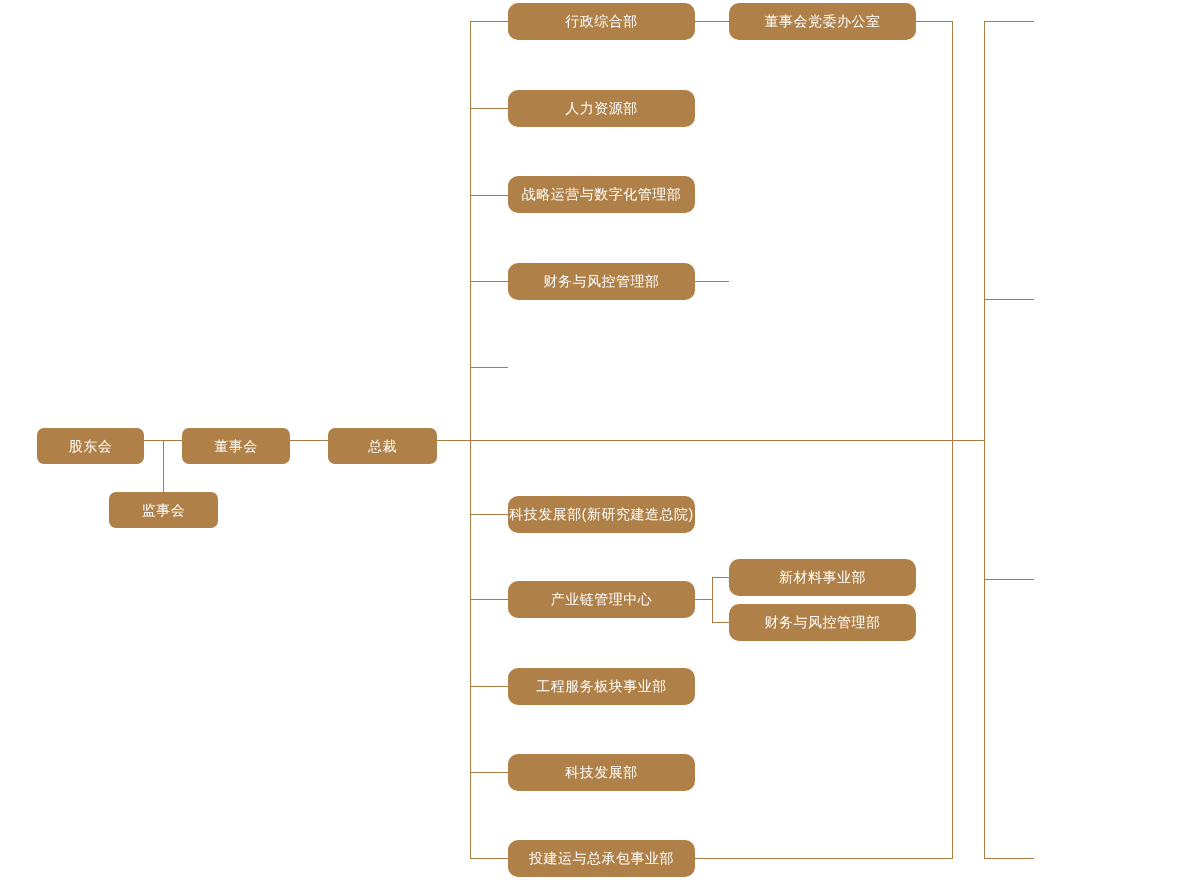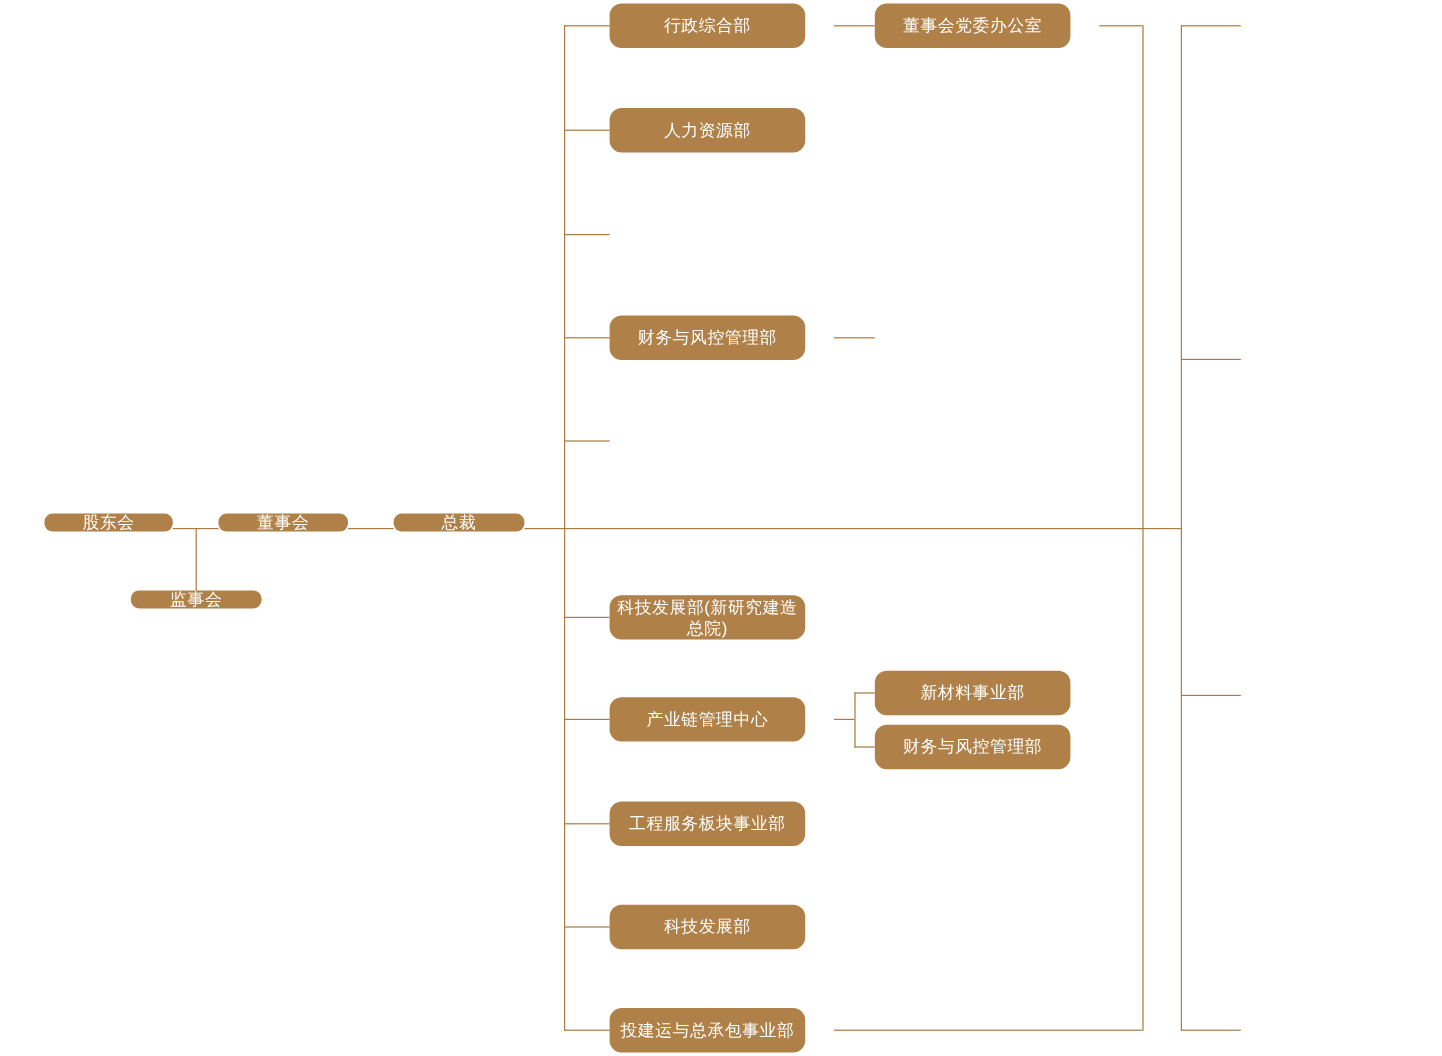--- a/index.html
+++ b/index.html
@@ -17,28 +17,28 @@
     color:#ffffff;
     display:flex;
     align-items:center;
     justify-content:center;
     text-align:center;
     box-sizing:border-box;
     line-height:1.15;
     letter-spacing:0.5px;
   }
   .node.dept{
-    width:163px;
+    width:187px;
     height:37px;
     border-radius:10px;
     font-size:14px;
   }
   .node.gov{
     width:108px;
-    height:15px;
+    height:36px;
     border-radius:7px;
     font-size:14px;
   }
   .hline,.vline{
     position:absolute;
     background:#aa7b42;
   }
   .hline{height:1px;}
   .vline{width:1px;}
 </style>
@@ -84,20 +84,21 @@
   <div class="hline" style="left:984px;top:579px;width:50px"></div>
   <div class="hline" style="left:984px;top:858px;width:50px"></div>
 
   <div class="node gov" style="left:37px;top:428px;width:107px">股东会</div>
   <div class="node gov" style="left:182px;top:428px;width:108px">董事会</div>
   <div class="node gov" style="left:328px;top:428px;width:109px">总裁</div>
   <div class="node gov" style="left:109px;top:492px;width:109px">监事会</div>
 
   <div class="node dept" style="left:508px;top:3px">行政综合部</div>
   <div class="node dept" style="left:508px;top:90px">人力资源部</div>
+  <div class="node dept" style="left:508px;top:176px">战略运营与数字化管理部</div>
   <div class="node dept" style="left:508px;top:263px">财务与风控管理部</div>
   <div class="node dept" style="left:508px;top:496px">科技发展部(新研究建造总院)</div>
   <div class="node dept" style="left:508px;top:581px">产业链管理中心</div>
   <div class="node dept" style="left:508px;top:668px">工程服务板块事业部</div>
   <div class="node dept" style="left:508px;top:754px">科技发展部</div>
   <div class="node dept" style="left:508px;top:840px">投建运与总承包事业部</div>
 
   <div class="node dept" style="left:729px;top:3px">董事会党委办公室</div>
   <div class="node dept" style="left:729px;top:559px">新材料事业部</div>
   <div class="node dept" style="left:729px;top:604px">财务与风控管理部</div>

